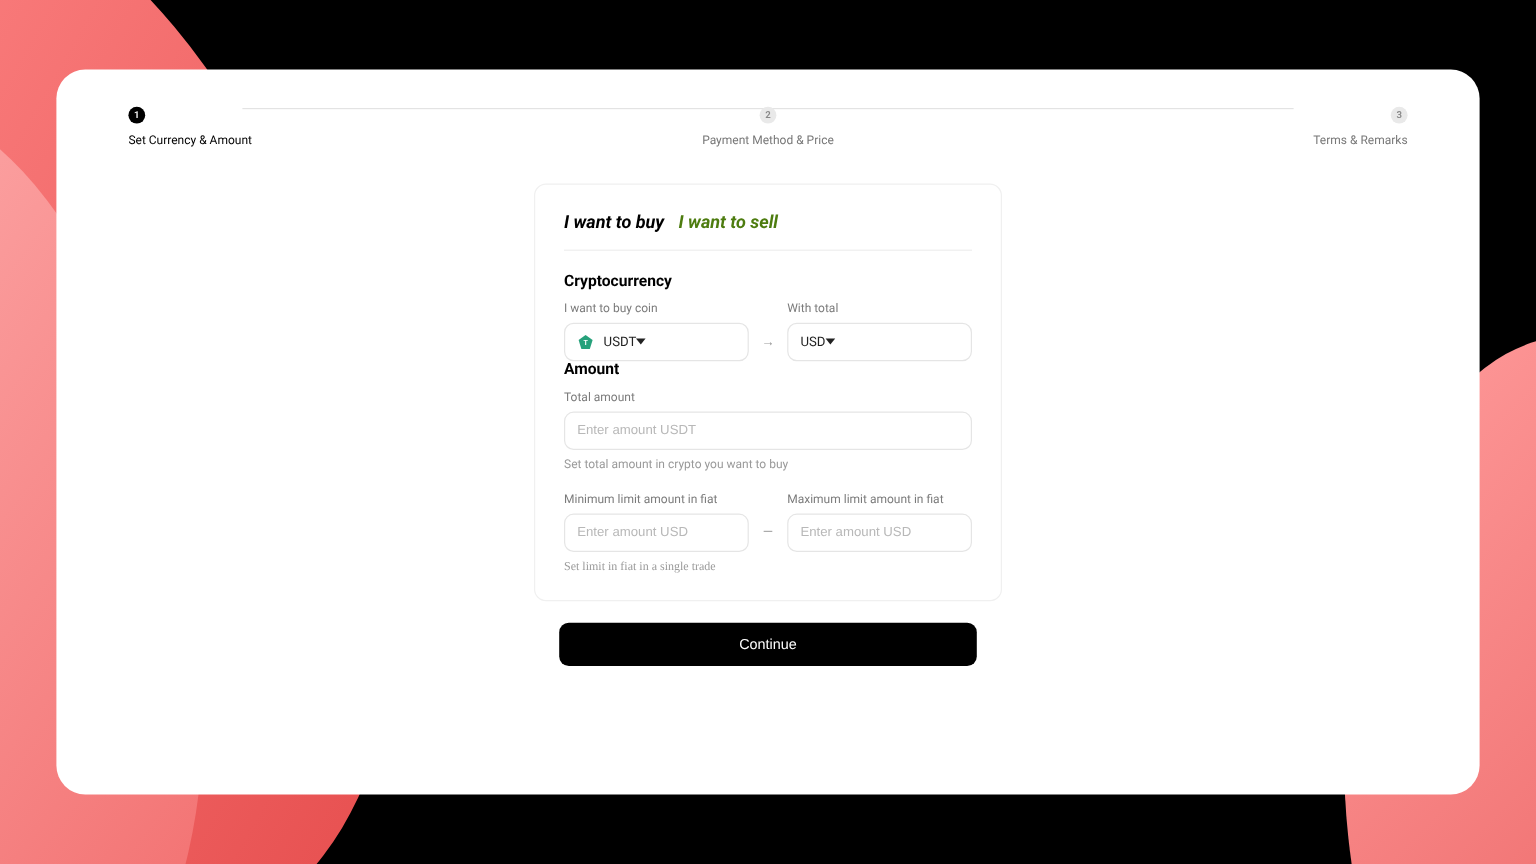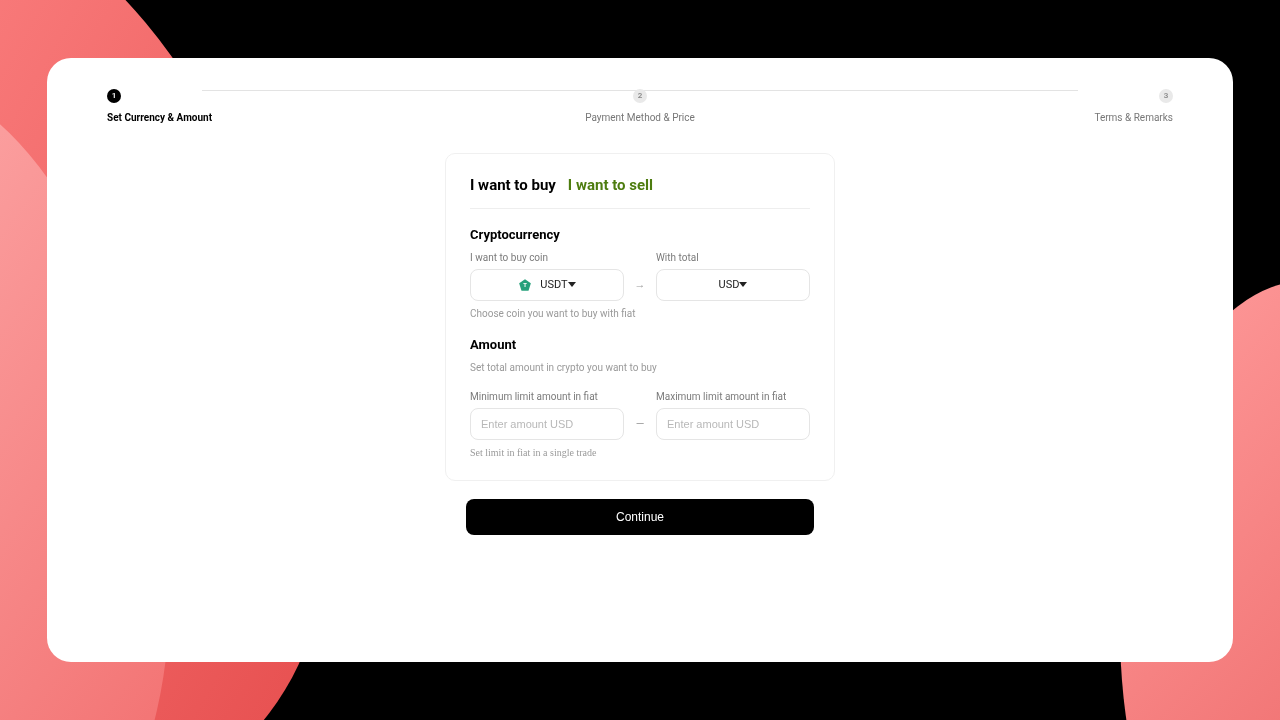--- a/index.html
+++ b/index.html
@@ -52,54 +52,54 @@
 .step:last-child  { text-align: right; flex: 0 0 auto; width: 160px; }
 .step-bubble {
   width: 14px; height: 14px; border-radius: 50%;
   display: inline-flex; align-items: center; justify-content: center;
   background: #e9e9e9; color: #888;
   font-size: 8px; font-weight: 600;
   position: relative; z-index: 2;
 }
 .step.active .step-bubble { background: #000; color: #fff; }
 .step-label { font-size: 10px; margin-top: 9px; color: #777; }
-.step.active .step-label { color: #000; font-weight: 700; }
+.step.active .step-label { color: #000; font-weight: 400; }
 .step-line {
   position: absolute;
   top: 32px; left: 155px; right: 155px;
   height: 1px; background: #e3e3e3; z-index: 1;
 }
 .form-panel {
   width: 390px;
   margin: 30px auto 0;
   background: #fff;
   border: 1px solid #f0f0f0;
   border-radius: 10px;
   padding: 22px 24px 22px;
 }
-.tabs { display: flex; gap: 12px; border-bottom: 1px solid #eee; padding-bottom: 14px; margin-bottom: 18px; }
+.tabs { display: flex; gap: 12px; border-bottom: 1px solid #eee; padding-bottom: 14px; margin-bottom: 18px; font-style: italic; }
 .tab { font-size: 15px; font-weight: 700; color: #4d7c0f; cursor: pointer; }
 .tab.active { color: #000; }
 .section-title { font-size: 13px; font-weight: 700; color: #000; margin-bottom: 10px; }
 .section-title .q-icon { display: inline-flex; vertical-align: middle; margin-left: 2px; }
 .row { display: flex; align-items: flex-end; gap: 8px; }
 .field { flex: 1; display: flex; flex-direction: column; }
 .field-center { width: 16px; display: flex; align-items: center; justify-content: center; height: 32px; color: #9a9a9a; font-size: 11px; }
 .field-label { font-size: 10px; color: #7b7b7b; margin-bottom: 6px; }
 .select, .input {
   height: 32px;
   border: 1px solid #e5e5e5;
   border-radius: 8px;
   display: flex; align-items: center;
   padding: 0 10px;
   font-size: 11px;
   color: #222;
   background: #fff;
 }
-.select { justify-content: center; cursor: pointer; }
+.select { justify-content: flex-start; cursor: pointer; }
 .select-left { display: flex; align-items: center; gap: 8px; }
 .input input {
   border: none; outline: none; width: 100%;
   font-size: 11px; color: #222; background: transparent;
 }
 .input input::placeholder { color: #b8b8b8; }
 .helper { font-size: 10px; color: #9a9a9a; margin-top: 7px; margin-bottom: 18px; }
 .helper:last-of-type { margin-bottom: 0; font-family: Liberation Serif, serif; }
 .caret { width: 0; height: 0; border-left: 4px solid transparent; border-right: 4px solid transparent; border-top: 5px solid #222; }
 .usdt-icon {
@@ -170,23 +170,28 @@
       <div class="field">
         <div class="field-label">With total</div>
         <div class="select">
           <span class="select-left">
             <span>USD</span>
           </span>
           <span class="caret"></span>
         </div>
       </div>
     </div>
-    <div class="helper">Choose coin you want to buy with fiat</div>
 
     <div class="section-title">Amount</div>
+    <div class="field">
+      <div class="field-label">Total amount</div>
+      <div class="input">
+        <input type="text" placeholder="Enter amount USDT" style="">
+      </div>
+    </div>
     <div class="helper">Set total amount in crypto you want to buy</div>
 
     <div class="row">
       <div class="field">
         <div class="field-label">Minimum limit amount in fiat</div>
         <div class="input">
           <input type="text" placeholder="Enter amount USD" style="">
         </div>
       </div>
       <div class="field-center">—</div>

